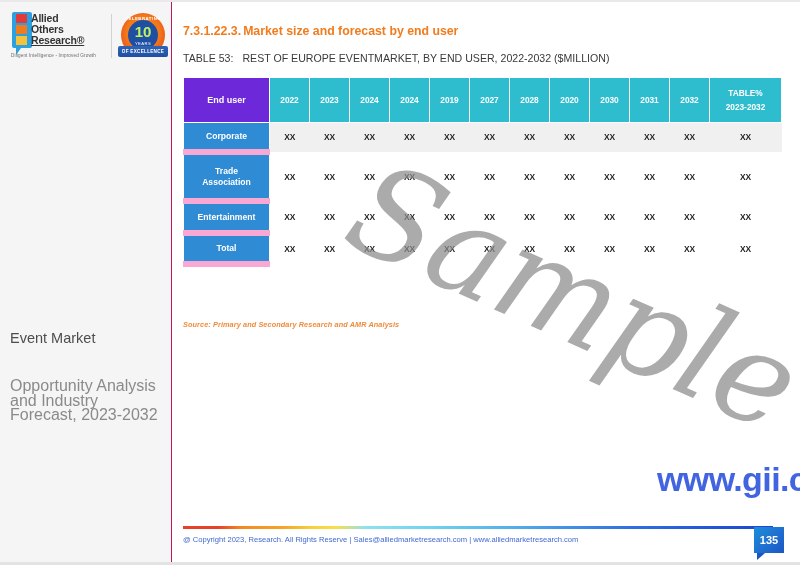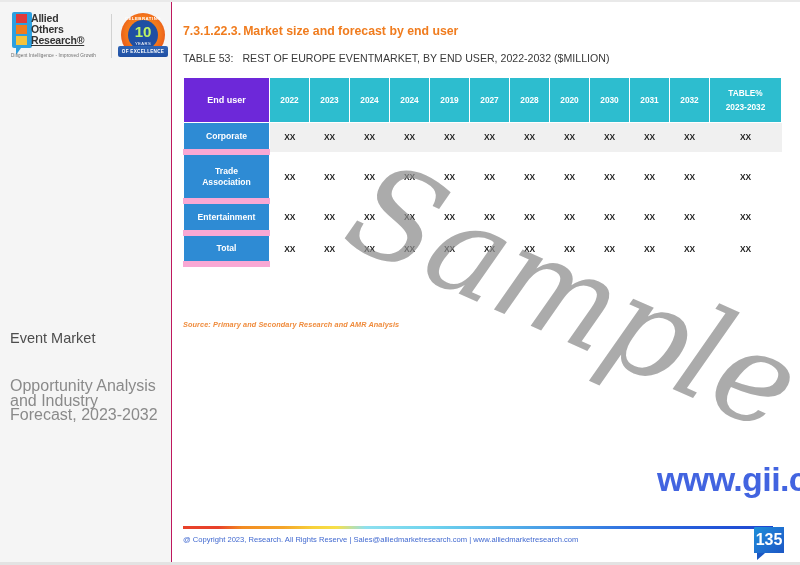--- a/index.html
+++ b/index.html
@@ -337,21 +337,21 @@
     white-space: nowrap;
   }
   .page-badge {
     position: absolute;
     left: 754px;
     top: 527px;
     width: 30px;
     height: 26px;
     background: linear-gradient(135deg, #1c8fd8 0%, #1f6fd0 55%, #1b57c4 100%);
     color: #ffffff;
-    font-size: 16px;
+    font-size: 11px;
     font-weight: bold;
     text-align: center;
     line-height: 26px;
     border-top-left-radius: 1px;
   }
   .page-badge:after {
     content: "";
     position: absolute;
     left: 3px;
     top: 26px;

